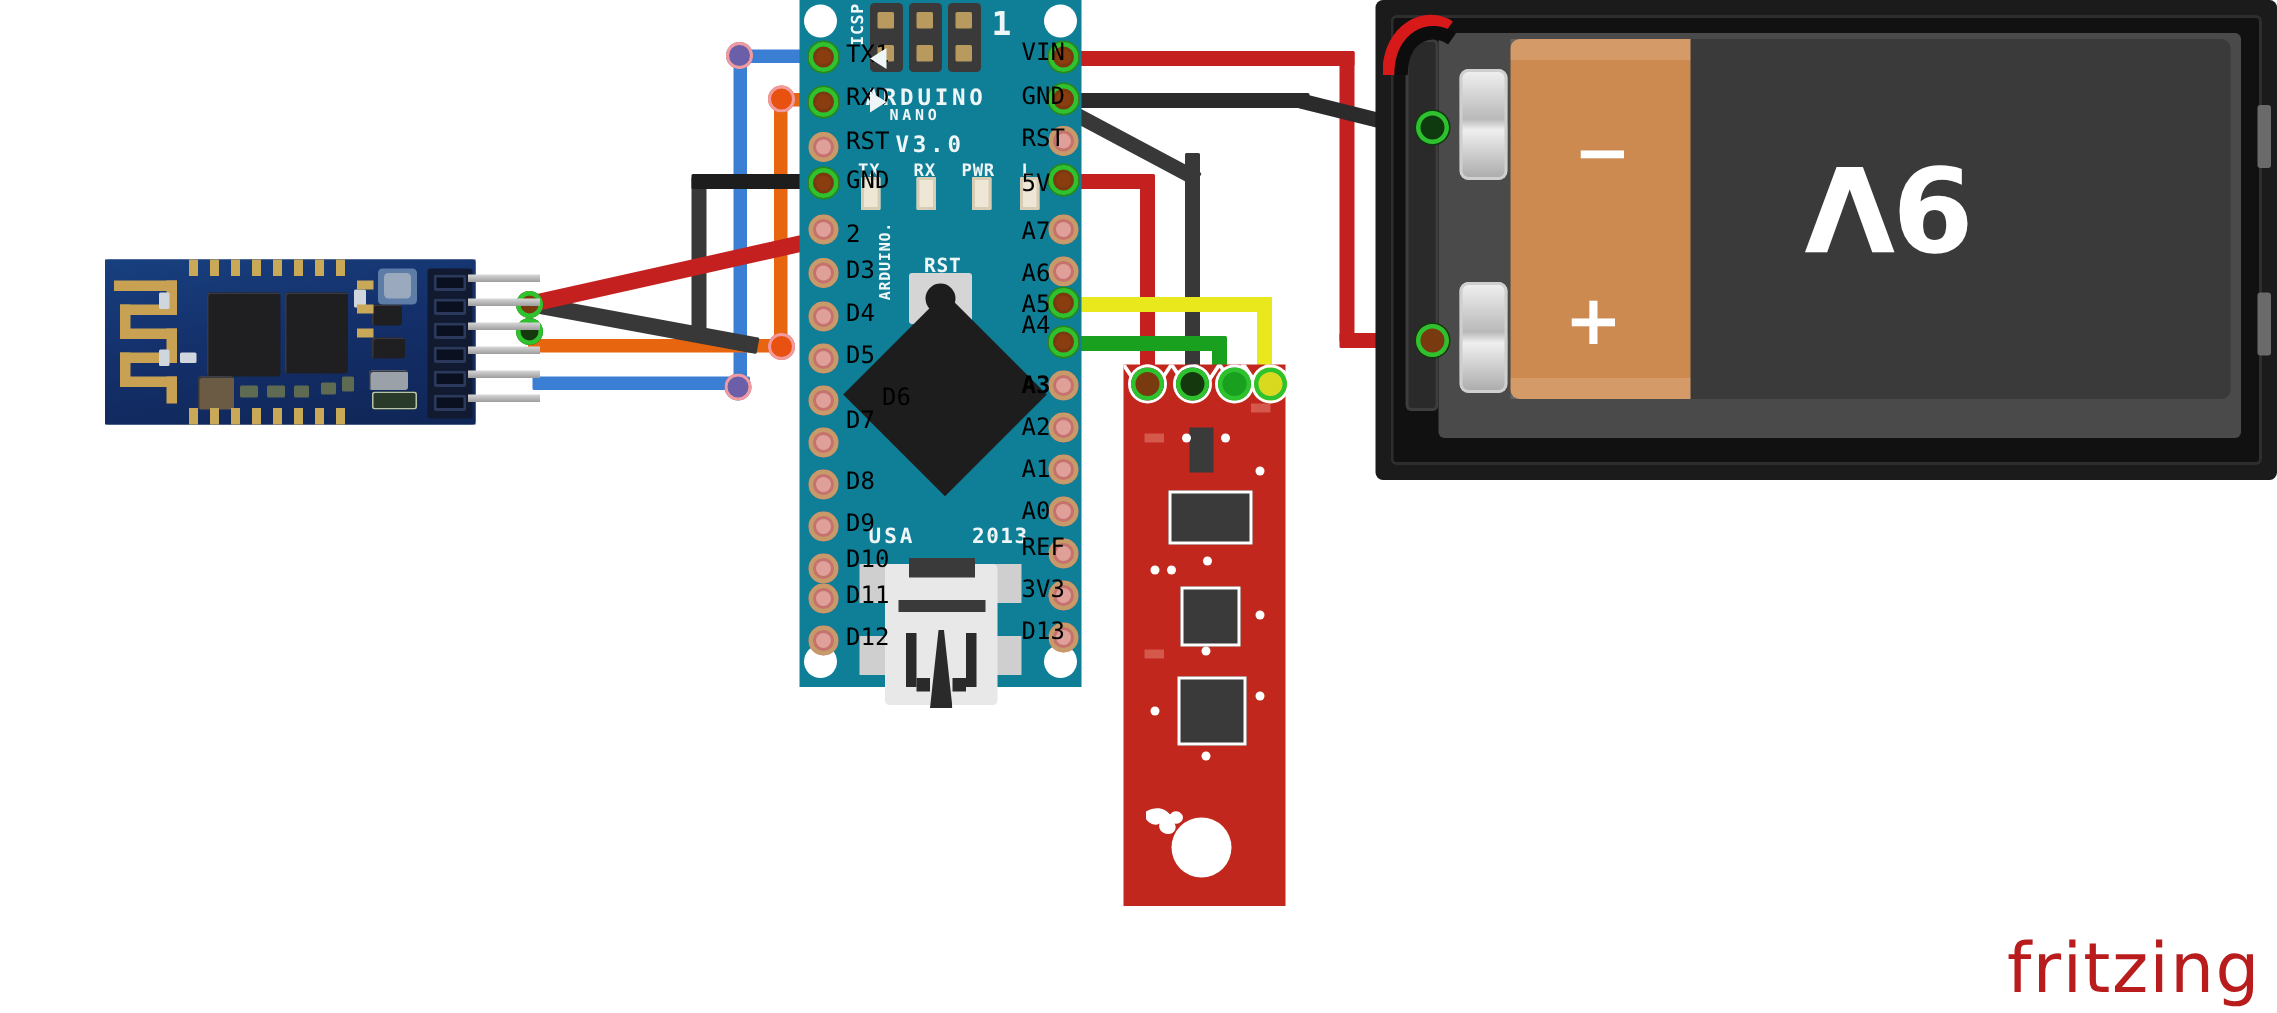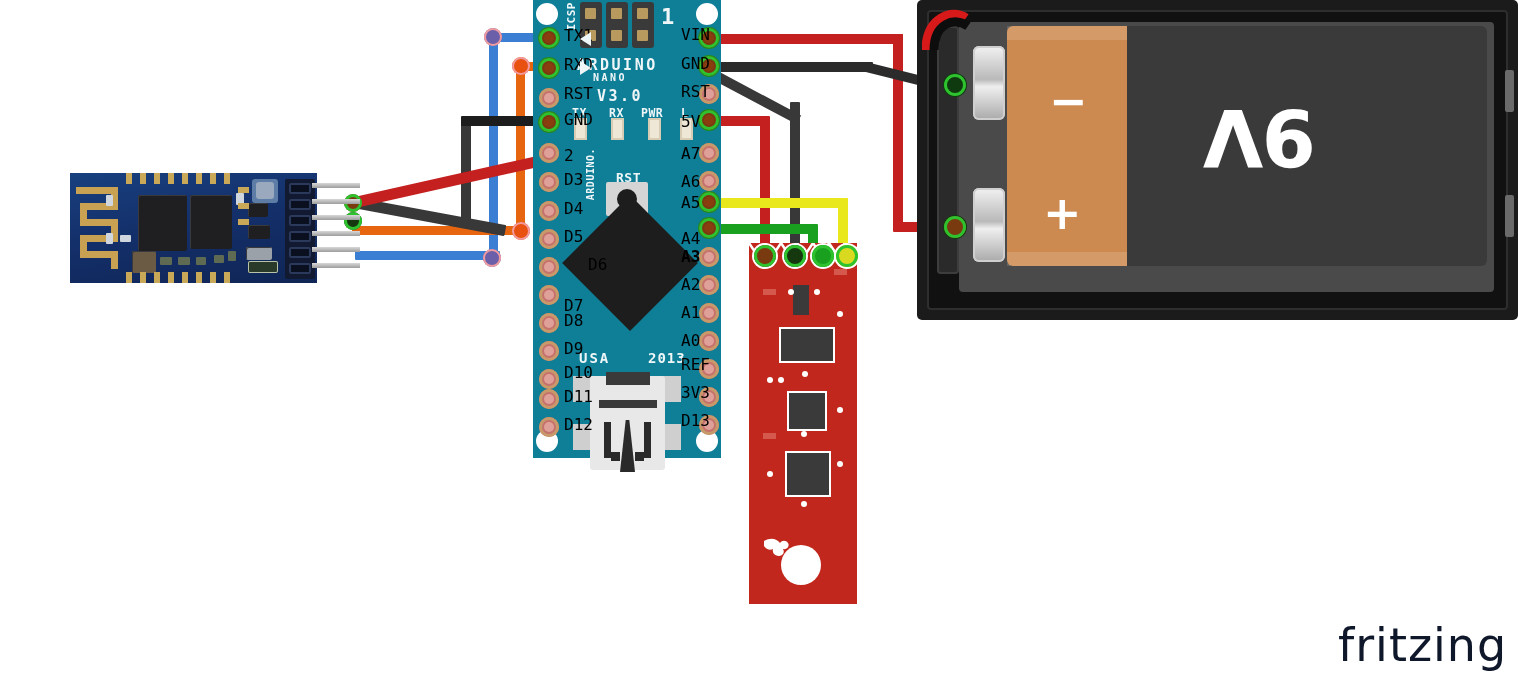--- a/index.html
+++ b/index.html
@@ -93,21 +93,21 @@
               border-radius:4px;box-shadow:inset 0 0 0 2px #3d3d3d;}
   .spring{position:absolute;left:56px;width:32px;height:74px;
           background:linear-gradient(180deg,#f2f2f2,#b9b9b9 45%,#efefef 55%,#a9a9a9);
           border-radius:6px;box-shadow:inset 0 0 0 2px #cfcfcf;}
   .term{position:absolute;width:22px;height:22px;border-radius:50%;background:#0f3a10;
         box-shadow:inset 0 0 0 3px #2ec22e,0 0 0 1px #103a10;}
   .termR{background:#7a3a10;}
   #batt .tabr{position:absolute;right:4px;width:9px;height:42px;background:#6a6a6a;border-radius:2px;}
 
   
-  #frz{left:1338px;top:618px;color:#0f172a;font-size:46px;letter-spacing:1px;
+  #frz{left:1338px;top:618px;color:#b91c1c;font-size:46px;letter-spacing:1px;
        font-family:"DejaVu Sans",sans-serif;}
 </style>
 </head>
 <body>
 
 <div id="stage">
 
   <div>
 
     <div class="wire" style="left:355px;top:251px;width:145px;height:9px;background:#3b7fd4;"></div>
@@ -262,21 +262,21 @@
 
     <div class="abs vlabel" style="left:564px;top:26px;">TX1</div>
     <div class="abs vlabel" style="left:564px;top:55px;">RXD</div>
     <div class="abs vlabel" style="left:564px;top:84px;">RST</div>
     <div class="abs vlabel" style="left:564px;top:110px;">GND</div>
     <div class="abs vlabel" style="left:564px;top:146px;">2</div>
     <div class="abs vlabel" style="left:564px;top:170px;">D3</div>
     <div class="abs vlabel" style="left:564px;top:199px;">D4</div>
     <div class="abs vlabel" style="left:564px;top:227px;">D5</div>
     <div class="abs vlabel" style="left:564px;top:255px;margin-left:24px;">D6</div>
-    <div class="abs vlabel" style="left:564px;top:296px;">D7</div>
+    <div class="abs vlabel" style="left:564px;top:270px;">D7</div>
     <div class="abs vlabel" style="left:564px;top:311px;">D8</div>
     <div class="abs vlabel" style="left:564px;top:339px;">D9</div>
     <div class="abs vlabel" style="left:564px;top:363px;">D10</div>
     <div class="abs vlabel" style="left:564px;top:387px;">D11</div>
     <div class="abs vlabel" style="left:564px;top:415px;">D12</div>
   </div>
 
   <div>
     <div class="pad padlit abs" style="left:699px;top:28px;">
         <i></i>
@@ -324,21 +324,21 @@
         <i></i>
       </div>
 
     <div class="abs vlabel" style="left:681px;top:25px;">VIN</div>
     <div class="abs vlabel" style="left:681px;top:54px;">GND</div>
     <div class="abs vlabel" style="left:681px;top:82px;">RST</div>
     <div class="abs vlabel" style="left:681px;top:112px;">5V</div>
     <div class="abs vlabel" style="left:681px;top:144px;">A7</div>
     <div class="abs vlabel" style="left:681px;top:172px;">A6</div>
     <div class="abs vlabel" style="left:681px;top:193px;">A5</div>
-    <div class="abs vlabel" style="left:681px;top:229px;">A4</div>
+    <div class="abs vlabel" style="left:681px;top:207px;">A4</div>
     <div class="abs vlabel" style="left:681px;top:247px;font-weight:bold;">A3</div>
     <div class="abs vlabel" style="left:681px;top:275px;">A2</div>
     <div class="abs vlabel" style="left:681px;top:303px;">A1</div>
     <div class="abs vlabel" style="left:681px;top:331px;">A0</div>
     <div class="abs vlabel" style="left:681px;top:355px;">REF</div>
     <div class="abs vlabel" style="left:681px;top:383px;">3V3</div>
     <div class="abs vlabel" style="left:681px;top:411px;">D13</div>
   </div>
 
   <div class="abs" style="left:580px;top:32px;width:0;height:0;border-top:7px solid transparent;border-bottom:7px solid transparent;border-right:11px solid #eef6f8;"></div>

